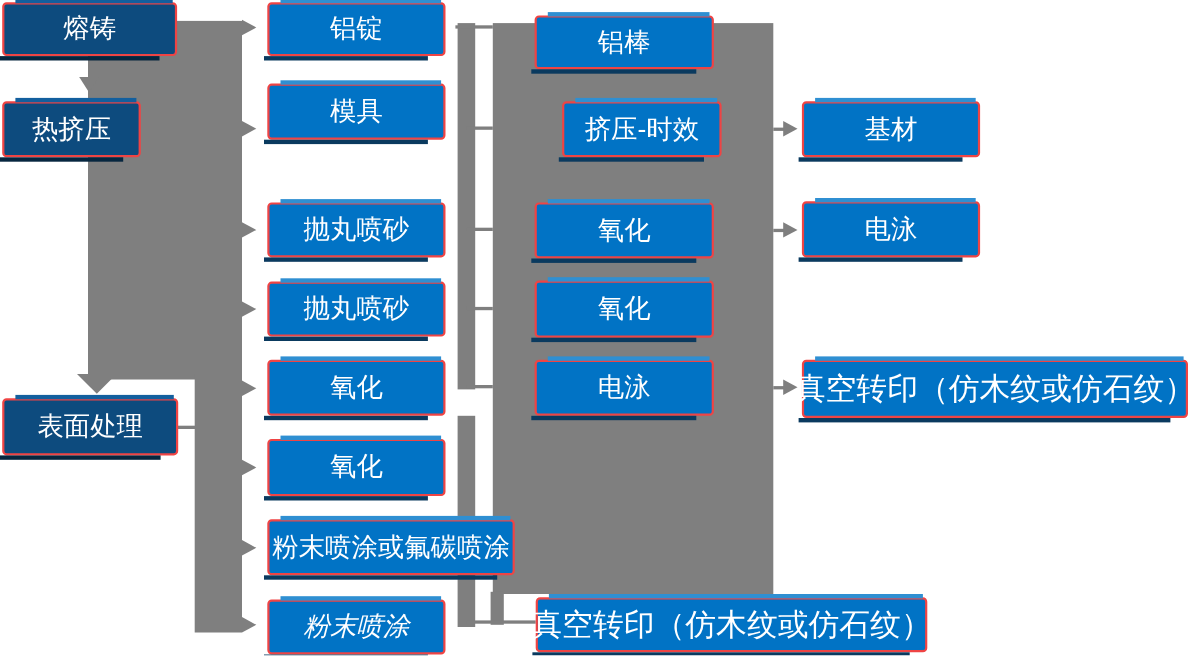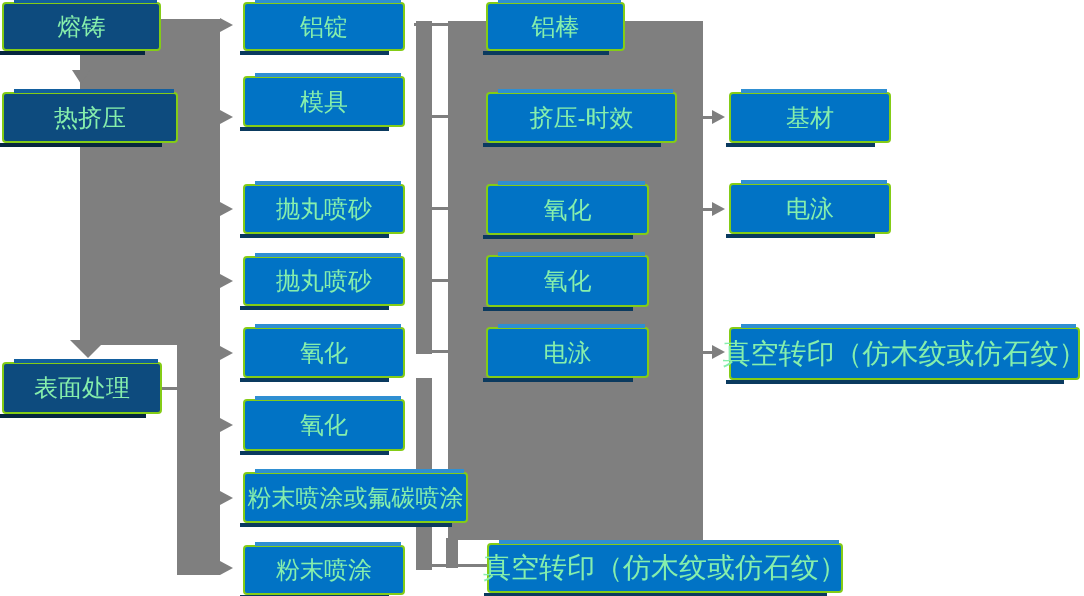--- a/index.html
+++ b/index.html
@@ -20,22 +20,22 @@
     border-left:9px solid transparent;border-right:9px solid transparent;
     border-top:14px solid #7f7f7f;}
   .arrow-down-lg{position:absolute;width:0;height:0;
     border-left:18px solid transparent;border-right:18px solid transparent;
     border-top:18px solid #7f7f7f;}
   
   .node{
     position:absolute;
     display:flex;align-items:center;justify-content:center;
     background:#0173c5;
-    border:2px solid #84cc16;border-radius:4px;
-    color:#86efac;font-size:24px;line-height:1;
+    border:2px solid #ef4444;border-radius:4px;
+    color:#ffffff;font-size:24px;line-height:1;
     white-space:nowrap;box-sizing:border-box;
     z-index:3;
   }
   .node::before{content:"";position:absolute;top:-5px;left:10px;right:2px;height:4px;
     background:#2f8fd2;z-index:-1;}
   .node::after{content:"";position:absolute;bottom:-6px;left:-5px;right:14px;height:4px;
     background:#0a3a5f;z-index:-1;}
   .stage{background:#0d4b7e;}
   .stage::before{background:#135f9e;}
   .stage::after{background:#06263f;}
@@ -74,34 +74,34 @@
   <div class="arrow-right" style="left:220px;top:561px;"></div>
 
   <div class="stub" style="left:703px;top:116px;width:12px;"></div>
   <div class="arrow-right" style="left:712px;top:110px;"></div>
   <div class="stub" style="left:703px;top:208px;width:12px;"></div>
   <div class="arrow-right" style="left:712px;top:202px;"></div>
   <div class="stub" style="left:703px;top:351px;width:12px;"></div>
   <div class="arrow-right" style="left:712px;top:345px;"></div>
 
   <div class="node stage" style="left:2px;top:2px;width:159px;height:49px;">熔铸</div>
-  <div class="node stage" style="left:2px;top:92px;width:176px;height:51px;">热挤压</div>
+  <div class="node stage" style="left:2px;top:92px;width:126px;height:51px;">热挤压</div>
   <div class="node stage" style="left:2px;top:362px;width:160px;height:52px;text-align:center;">表面处理</div>
 
   <div class="node" style="left:243px;top:2px;width:162px;height:49px;">铝锭</div>
   <div class="node" style="left:243px;top:76px;width:162px;height:51px;">模具</div>
   <div class="node" style="left:243px;top:184px;width:162px;height:50px;">抛丸喷砂</div>
   <div class="node" style="left:243px;top:256px;width:162px;height:50px;">抛丸喷砂</div>
   <div class="node" style="left:243px;top:327px;width:162px;height:51px;">氧化</div>
   <div class="node" style="left:243px;top:399px;width:162px;height:52px;">氧化</div>
   <div class="node" style="left:243px;top:472px;width:225px;height:51px;">粉末喷涂或氟碳喷涂</div>
-  <div class="node" style="left:243px;top:545px;width:162px;height:50px;">粉末喷涂</div>
+  <div class="node" style="left:243px;top:545px;width:162px;height:50px;font-style:italic;">粉末喷涂</div>
 
-  <div class="node" style="left:486px;top:2px;width:139px;height:49px;">铝棒</div>
-  <div class="node" style="left:486px;top:92px;width:191px;height:51px;">挤压-时效</div>
+  <div class="node" style="left:486px;top:14px;width:163px;height:49px;">铝棒</div>
+  <div class="node" style="left:511px;top:92px;width:145px;height:51px;">挤压-时效</div>
   <div class="node" style="left:486px;top:184px;width:163px;height:51px;">氧化</div>
   <div class="node" style="left:486px;top:255px;width:163px;height:52px;">氧化</div>
   <div class="node" style="left:486px;top:327px;width:163px;height:51px;">电泳</div>
   <div class="node long" style="left:487px;top:543px;width:356px;height:50px;">真空转印（仿木纹或仿石纹）</div>
 
   <div class="node" style="left:729px;top:92px;width:162px;height:51px;">基材</div>
   <div class="node" style="left:729px;top:183px;width:162px;height:51px;">电泳</div>
   <div class="node long" style="left:729px;top:327px;width:351px;height:53px;">真空转印（仿木纹或仿石纹）</div>
 
 </div>

